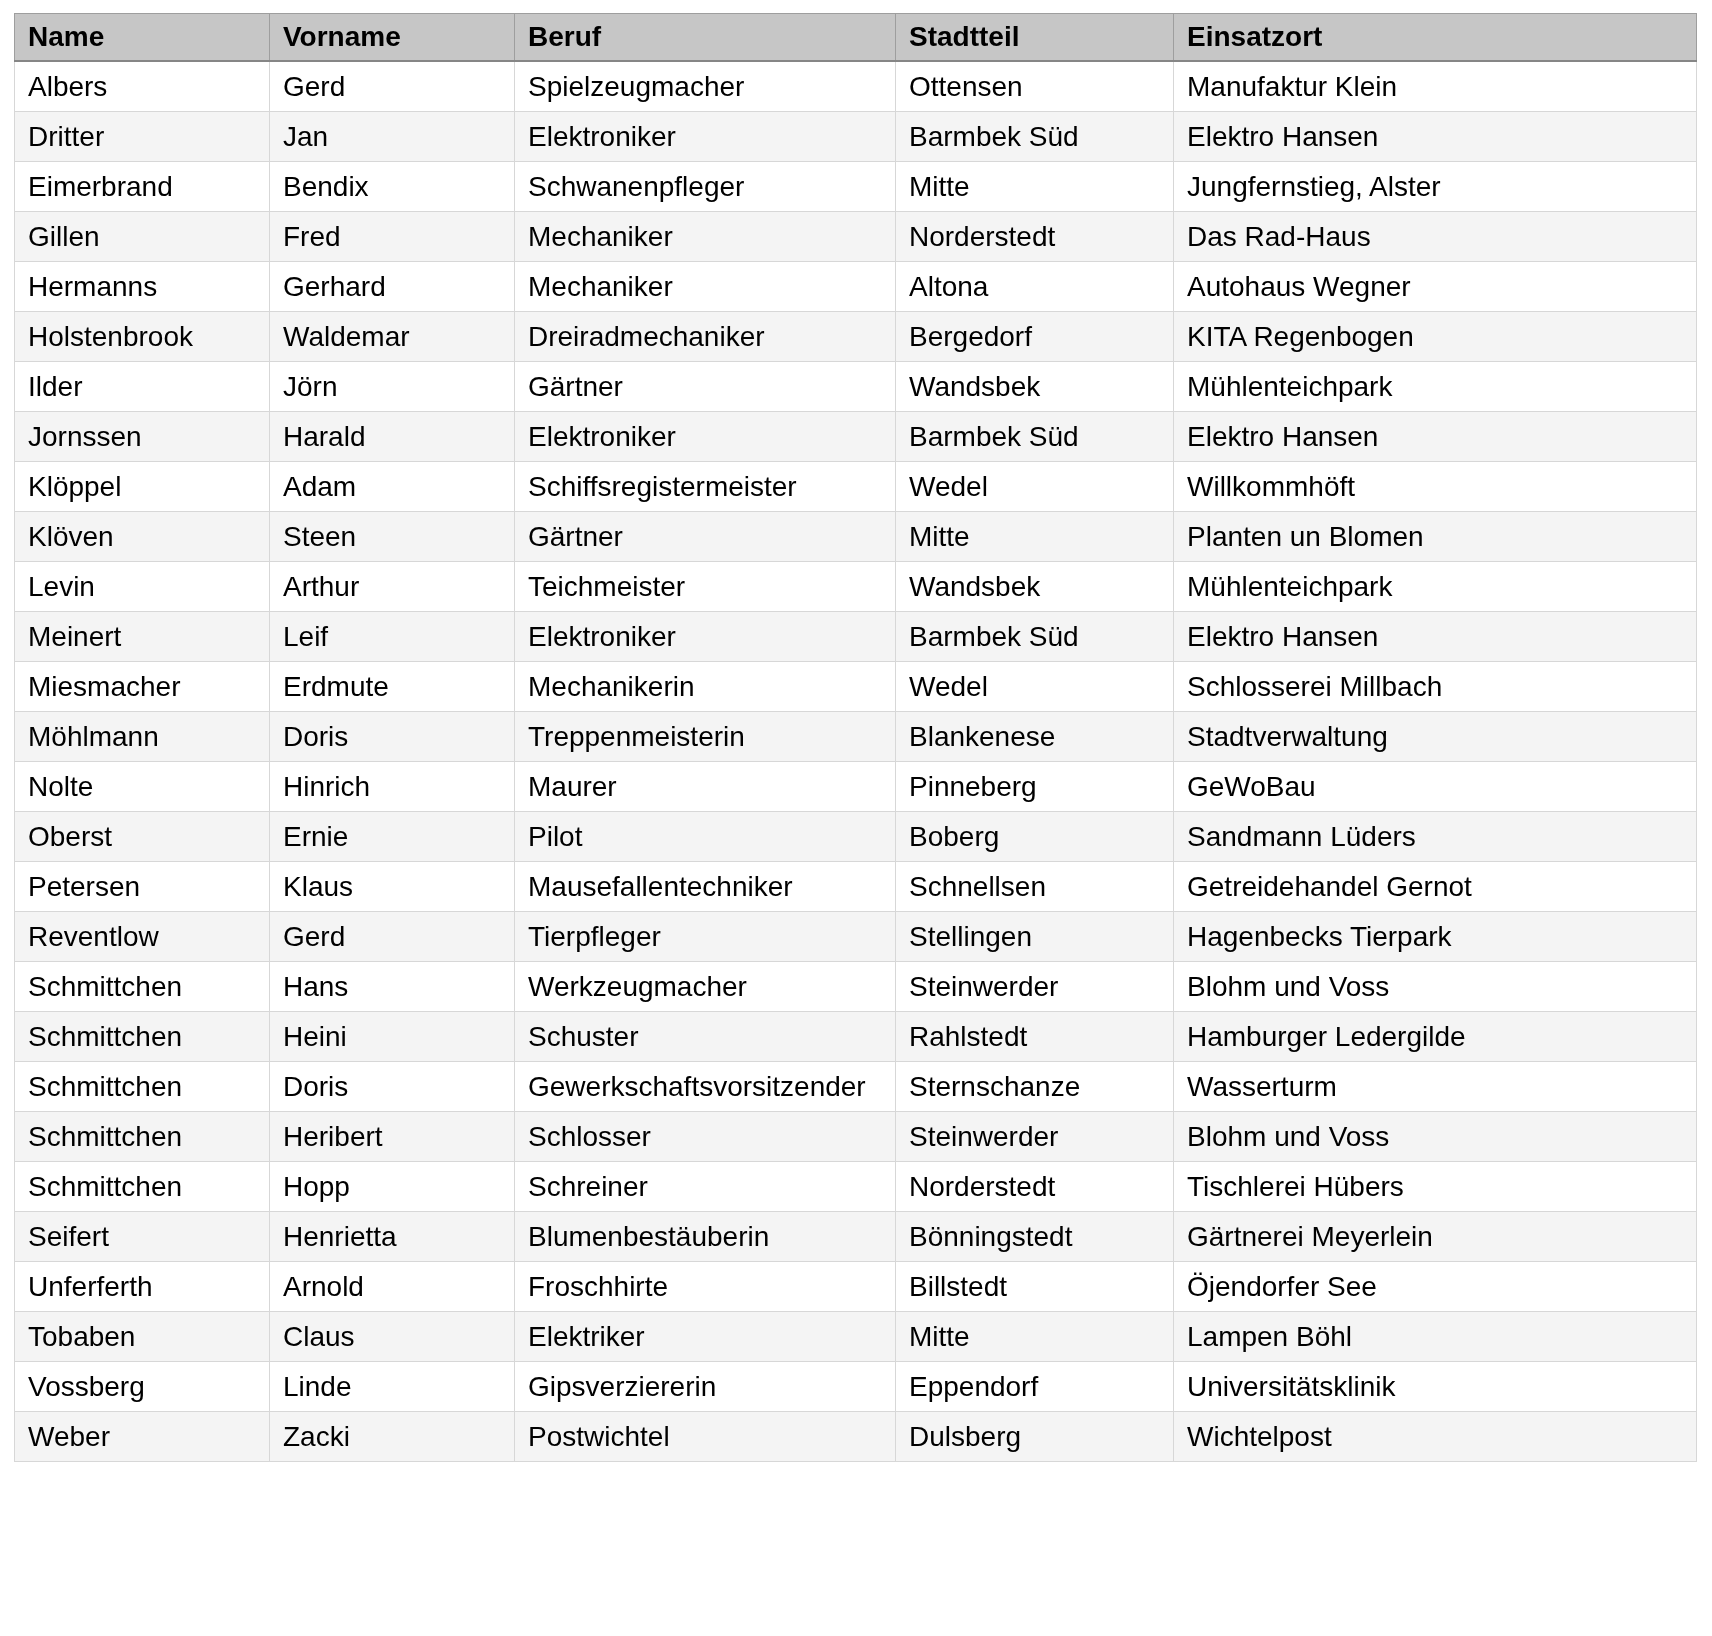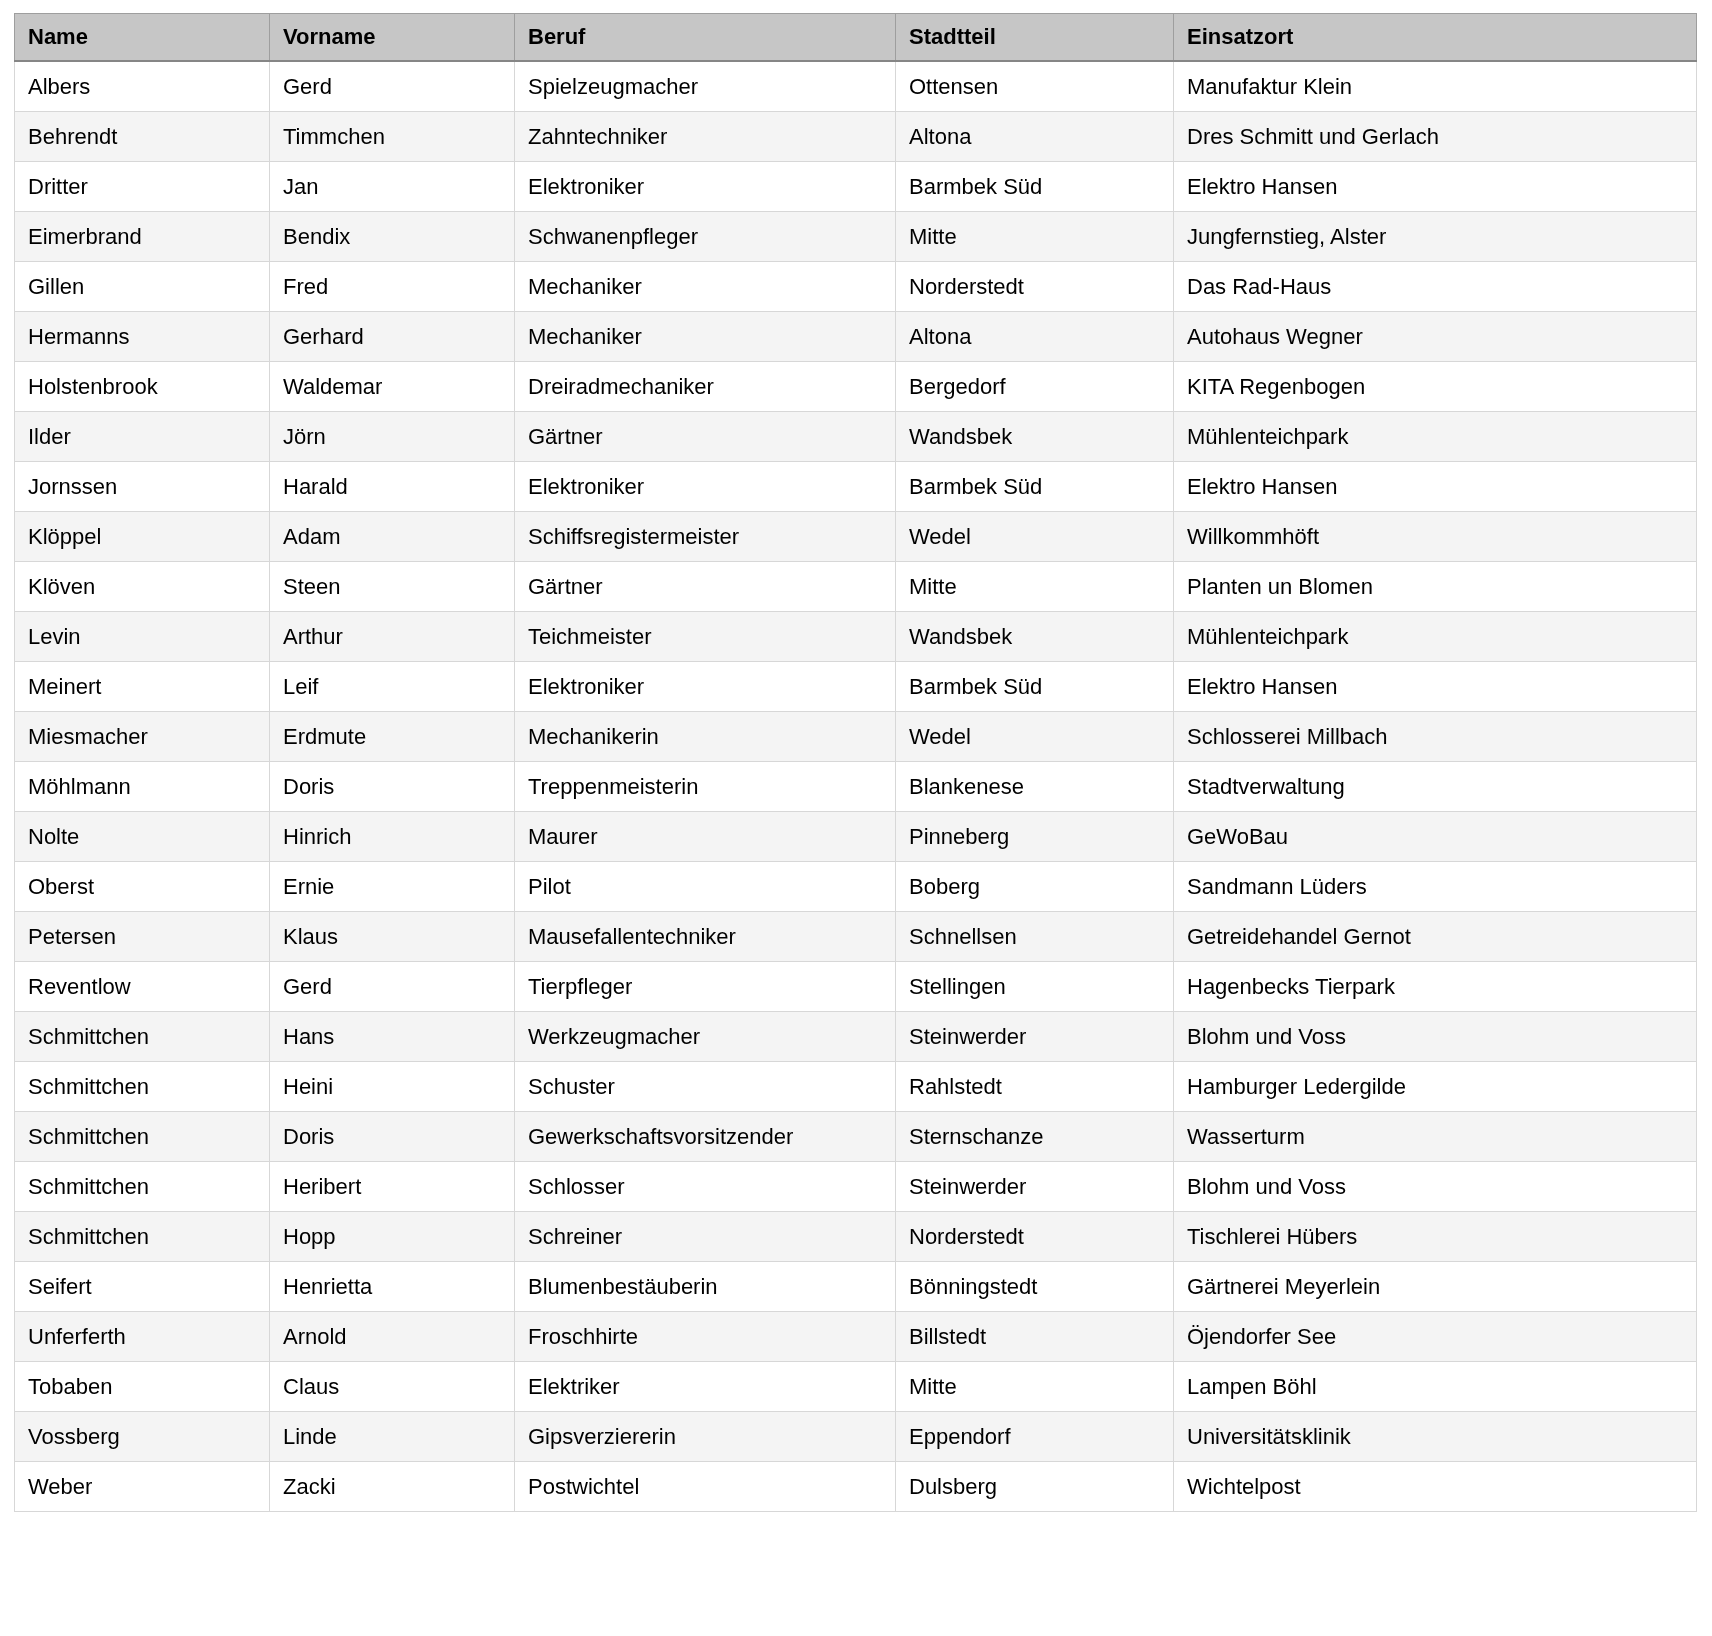--- a/index.html
+++ b/index.html
@@ -9,21 +9,21 @@
     font-family: "Liberation Sans", sans-serif;
   }
   .page {
     padding: 13px 14px 16px 14px;
   }
   table.data-table {
     border-collapse: collapse;
     table-layout: fixed;
     width: 1682px;
     color: var(--text, #000000);
-    font-size: 22px;
+    font-size: 28px;
   }
   table.data-table th {
     background: var(--header-bg, #c6c6c6);
     text-align: left;
     font-weight: 700;
     height: 46px;
     padding: 0 10px 0 13px;
     border: 1px solid var(--header-border, #9e9e9e);
     border-bottom: 2px solid var(--header-bottom-border, #868686);
     overflow: hidden;
@@ -70,27 +70,20 @@
     </thead>
     <tbody>
         <tr>
           <td>Albers</td>
           <td>Gerd</td>
           <td>Spielzeugmacher</td>
           <td>Ottensen</td>
           <td>Manufaktur Klein</td>
         </tr>
         <tr>
-          <td>Behrendt</td>
-          <td>Timmchen</td>
-          <td>Zahntechniker</td>
-          <td>Altona</td>
-          <td>Dres Schmitt und Gerlach</td>
-        </tr>
-        <tr>
           <td>Dritter</td>
           <td>Jan</td>
           <td>Elektroniker</td>
           <td>Barmbek Süd</td>
           <td>Elektro Hansen</td>
         </tr>
         <tr>
           <td>Eimerbrand</td>
           <td>Bendix</td>
           <td>Schwanenpfleger</td>

